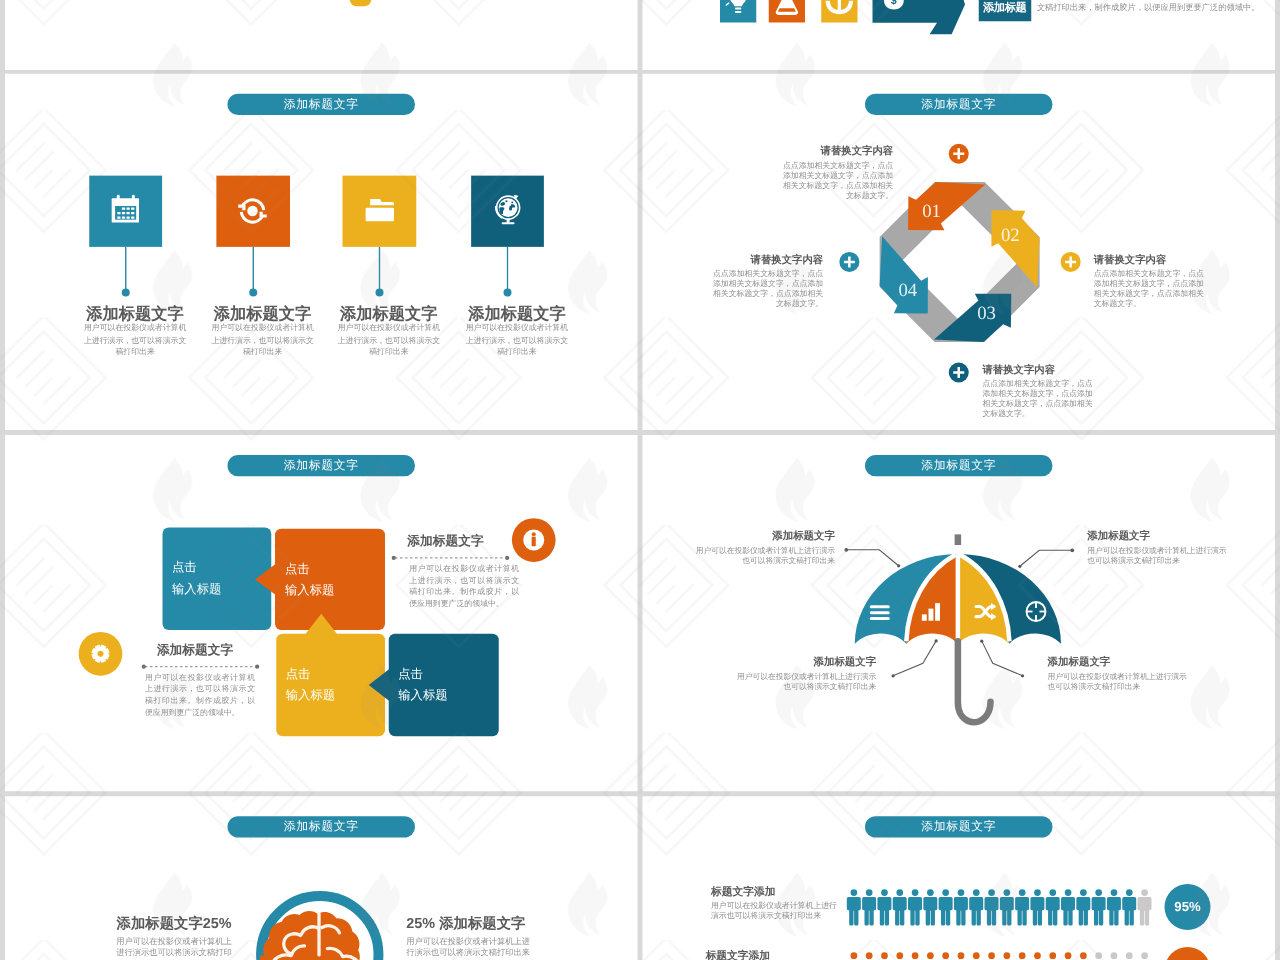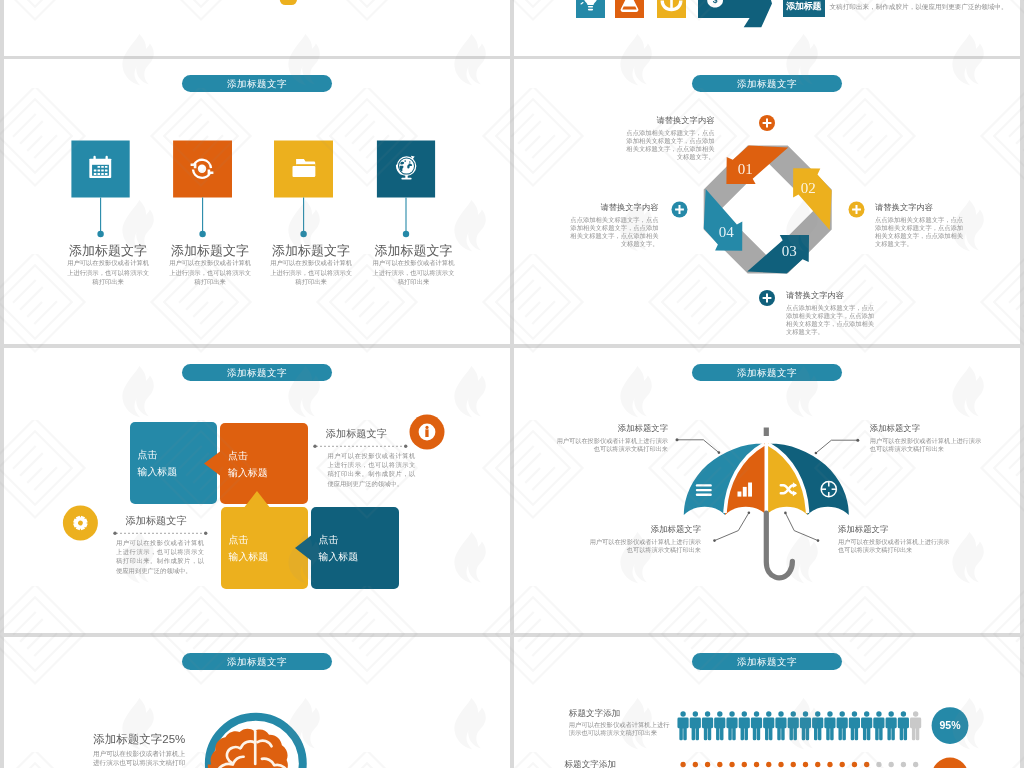--- a/index.html
+++ b/index.html
@@ -5,21 +5,21 @@
   * { box-sizing: border-box; margin:0; padding:0; }
   html,body { width:1024px; height:768px; overflow:hidden; }
   body { background:#d9d9d9; font-family:"Liberation Sans", sans-serif; }
   .page { position:absolute; left:0; top:0; width:1024px; height:768px; }
   .slide { position:absolute; background:#ffffff; overflow:hidden; }
   .wm-layer { position:absolute; left:0; top:0; width:1024px; height:768px;
               pointer-events:none; z-index:5; opacity:1; }
   
   .pill { position:absolute; height:17px; border-radius:9px; background:#2589a8;
           color:#fff; font-size:9.5px; line-height:17px; text-align:center; letter-spacing:.5px;}
-  .ttl { color:#5a5a5a; font-weight:normal; }
+  .ttl { color:#5a5a5a; font-weight:bold; }
   .bod { color:#8d8d8d; }
   svg { display:block; overflow:visible; }
 </style>
 </head>
 <body>
 
 <div class="page">
 
 <div class="slide" style="left:4px;top:-232px;width:506px;height:288px;">
   <svg width="506" height="288" viewBox="0 0 506 288" style="position:absolute;left:0;top:0;">
@@ -418,20 +418,24 @@
         <path d="M16.2 7.2c6-1.4 12.1 2.9 12.7 9 0.5 4.9-2.6 9.3-7.2 10.7"></path>
         <path d="M15.8 6.8c-2-3.9-6.3-6-10.5-5.2"></path>
         <path d="M-5.5 18.5c-4.4-2.6-10.3-1-12.6 3.6"></path>
         <path d="M-5 18.8c4.8-3 11.4-1.3 14 3.7"></path>
       </g>
     </g>
   </svg>
 
   <div style="position:absolute;left:85.3px;top:95px;width:96px;text-align:right;">
     <div class="ttl" style="font-size:11.5px;line-height:14px;">添加标题文字25%</div>
+    <div class="bod" style="font-size:6.6px;line-height:9.3px;margin-top:3px;">用户可以在投影仪或者计算机上进行演示也可以将演示文稿打印出来</div>
+  </div>
+  <div style="position:absolute;left:321.1px;top:95px;width:104px;text-align:left;">
+    <div class="ttl" style="font-size:11.5px;line-height:14px;">25% 添加标题文字</div>
     <div class="bod" style="font-size:6.6px;line-height:9.3px;margin-top:3px;">用户可以在投影仪或者计算机上进行演示也可以将演示文稿打印出来</div>
   </div>
 </div>
 
 <div class="slide" style="left:514px;top:637px;width:506px;height:285px;">
   <div class="pill" style="left:178px;top:16px;width:150px;">
     <span>添加标题文字</span>
   </div>
 
   <div style="position:absolute;left:54.8px;top:70px;width:105px;">

